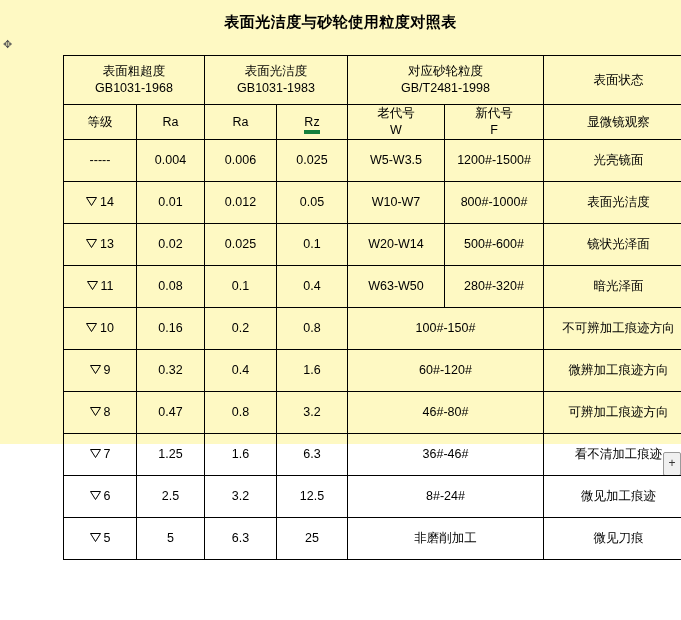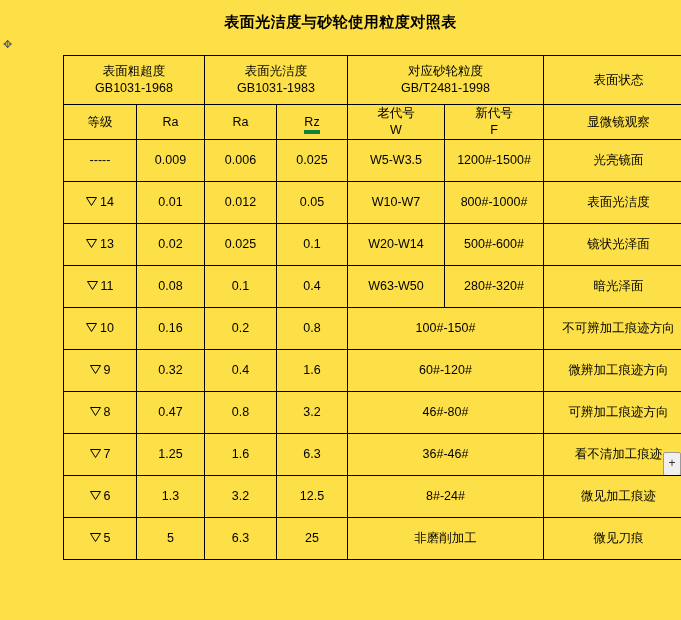--- a/index.html
+++ b/index.html
@@ -11,22 +11,22 @@
     height: 620px;
     background: #ffffff;
     font-family: "Liberation Sans", sans-serif;
     position: relative;
     overflow: hidden;
   }
   .page {
     position: absolute;
     left: 0; top: 0;
     width: 681px;
-    height: 620px;
-    background: #fde047;
+    height: 444px;
+    background: #fef9c3;
   }
   .doc-title {
     position: absolute;
     left: 0;
     top: 13px;
     width: 681px;
     text-align: center;
     font-size: 15px;
     font-weight: bold;
     color: #000000;
@@ -162,21 +162,21 @@
         </td>
         <td>
           <span class="two-line">新代号</span>
           <span class="two-line">F</span>
         </td>
         <td>显微镜观察</td>
       </tr>
 
       <tr class="data-row">
         <td><span>-----</span></td>
-        <td>0.009</td>
+        <td>0.004</td>
         <td>0.006</td>
         <td>0.025</td>
         <td>W5-W3.5</td>
         <td>1200#-1500#</td>
         <td class="pad-cell">光亮镜面</td>
       </tr>
 
       <tr class="data-row">
         <td>
           <span class="tri-hollow"><svg width="11" height="9" viewBox="0 0 11 9">
@@ -271,21 +271,21 @@
         <td colspan="2">36#-46#</td>
         <td class="pad-cell">看不清加工痕迹</td>
       </tr>
 
       <tr class="data-row">
         <td>
           <span class="tri-hollow"><svg width="11" height="9" viewBox="0 0 11 9">
                 <polygon points="5.5,8.5 0.5,0.5 10.5,0.5" fill="none" stroke="#000" stroke-width="1"></polygon>
               </svg></span><span>6</span>
         </td>
-        <td>1.3</td>
+        <td>2.5</td>
         <td>3.2</td>
         <td>12.5</td>
         <td colspan="2">8#-24#</td>
         <td class="pad-cell">微见加工痕迹</td>
       </tr>
 
       <tr class="data-row">
         <td>
           <span class="tri-hollow"><svg width="11" height="9" viewBox="0 0 11 9">
                 <polygon points="5.5,8.5 0.5,0.5 10.5,0.5" fill="none" stroke="#000" stroke-width="1"></polygon>

